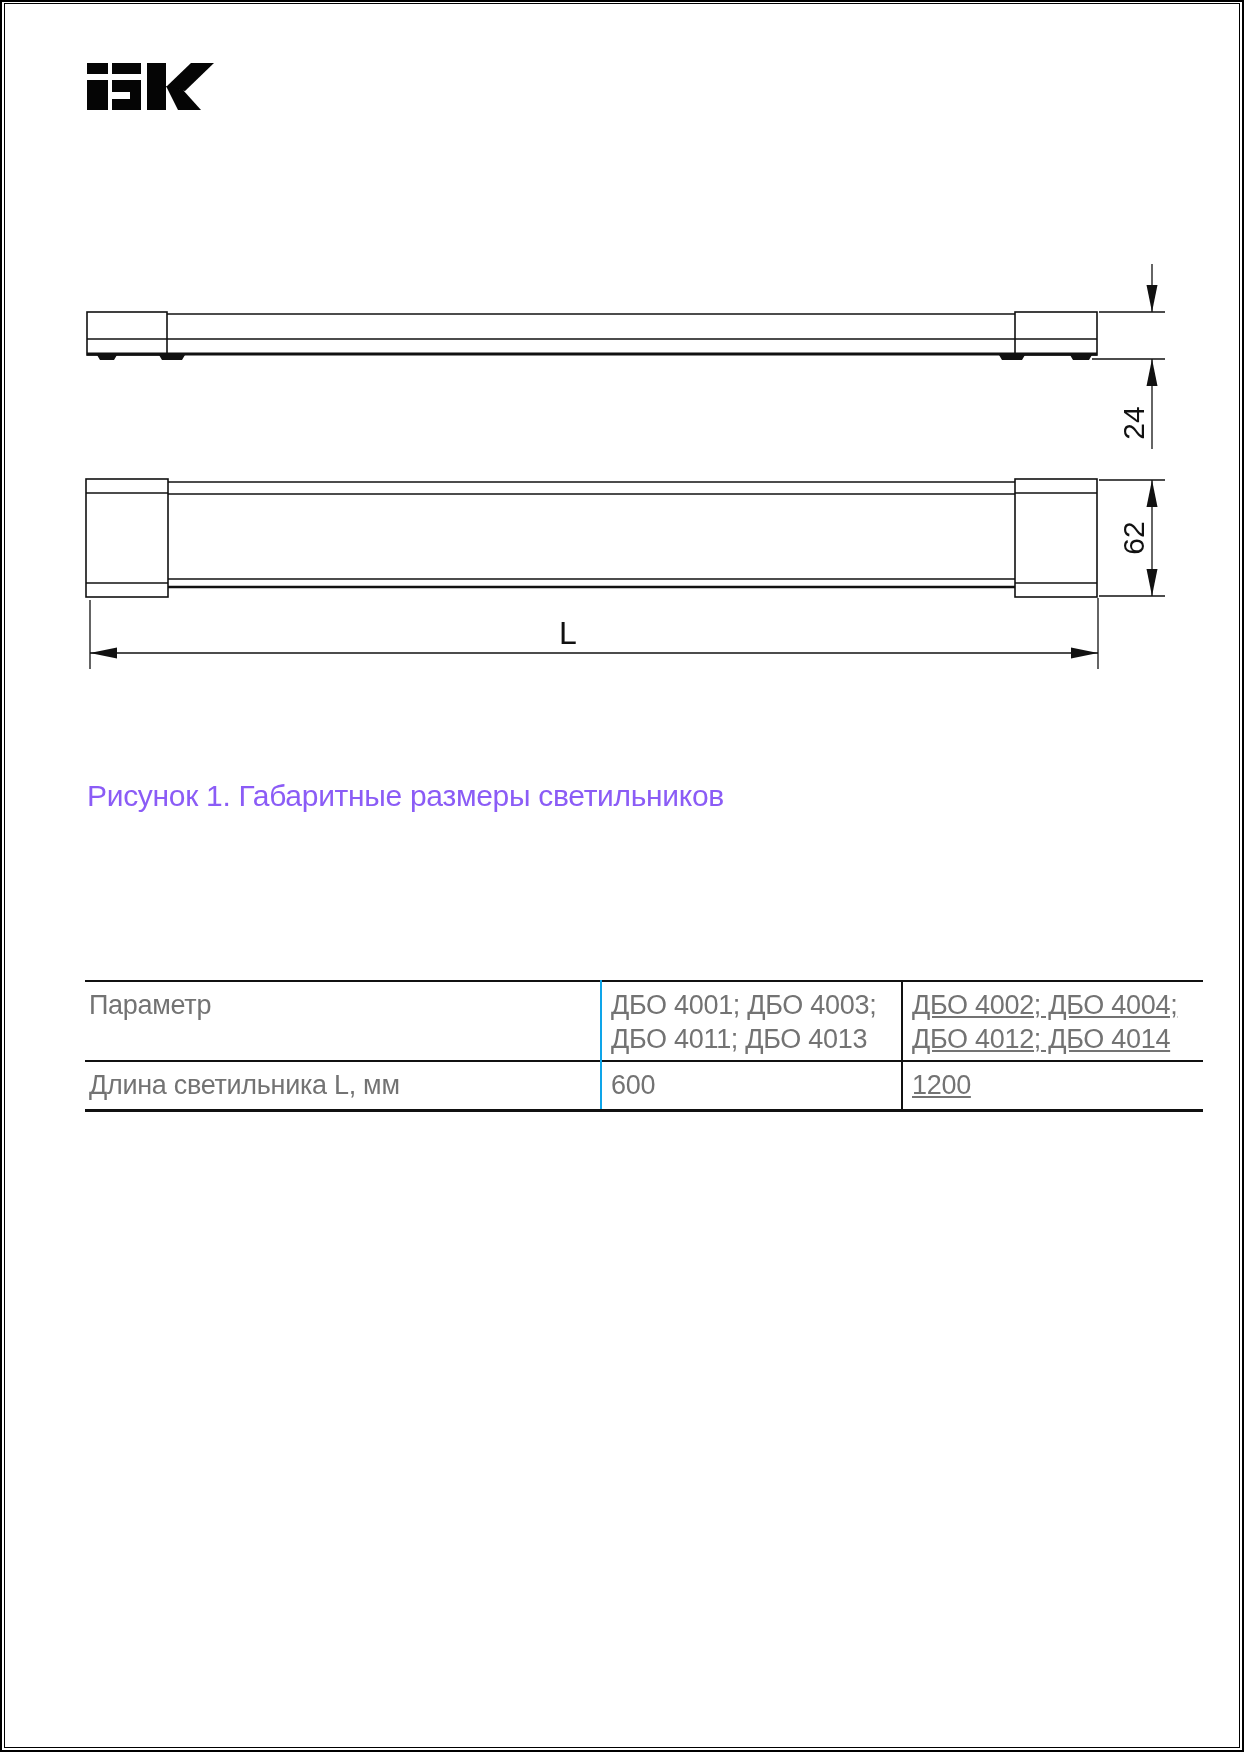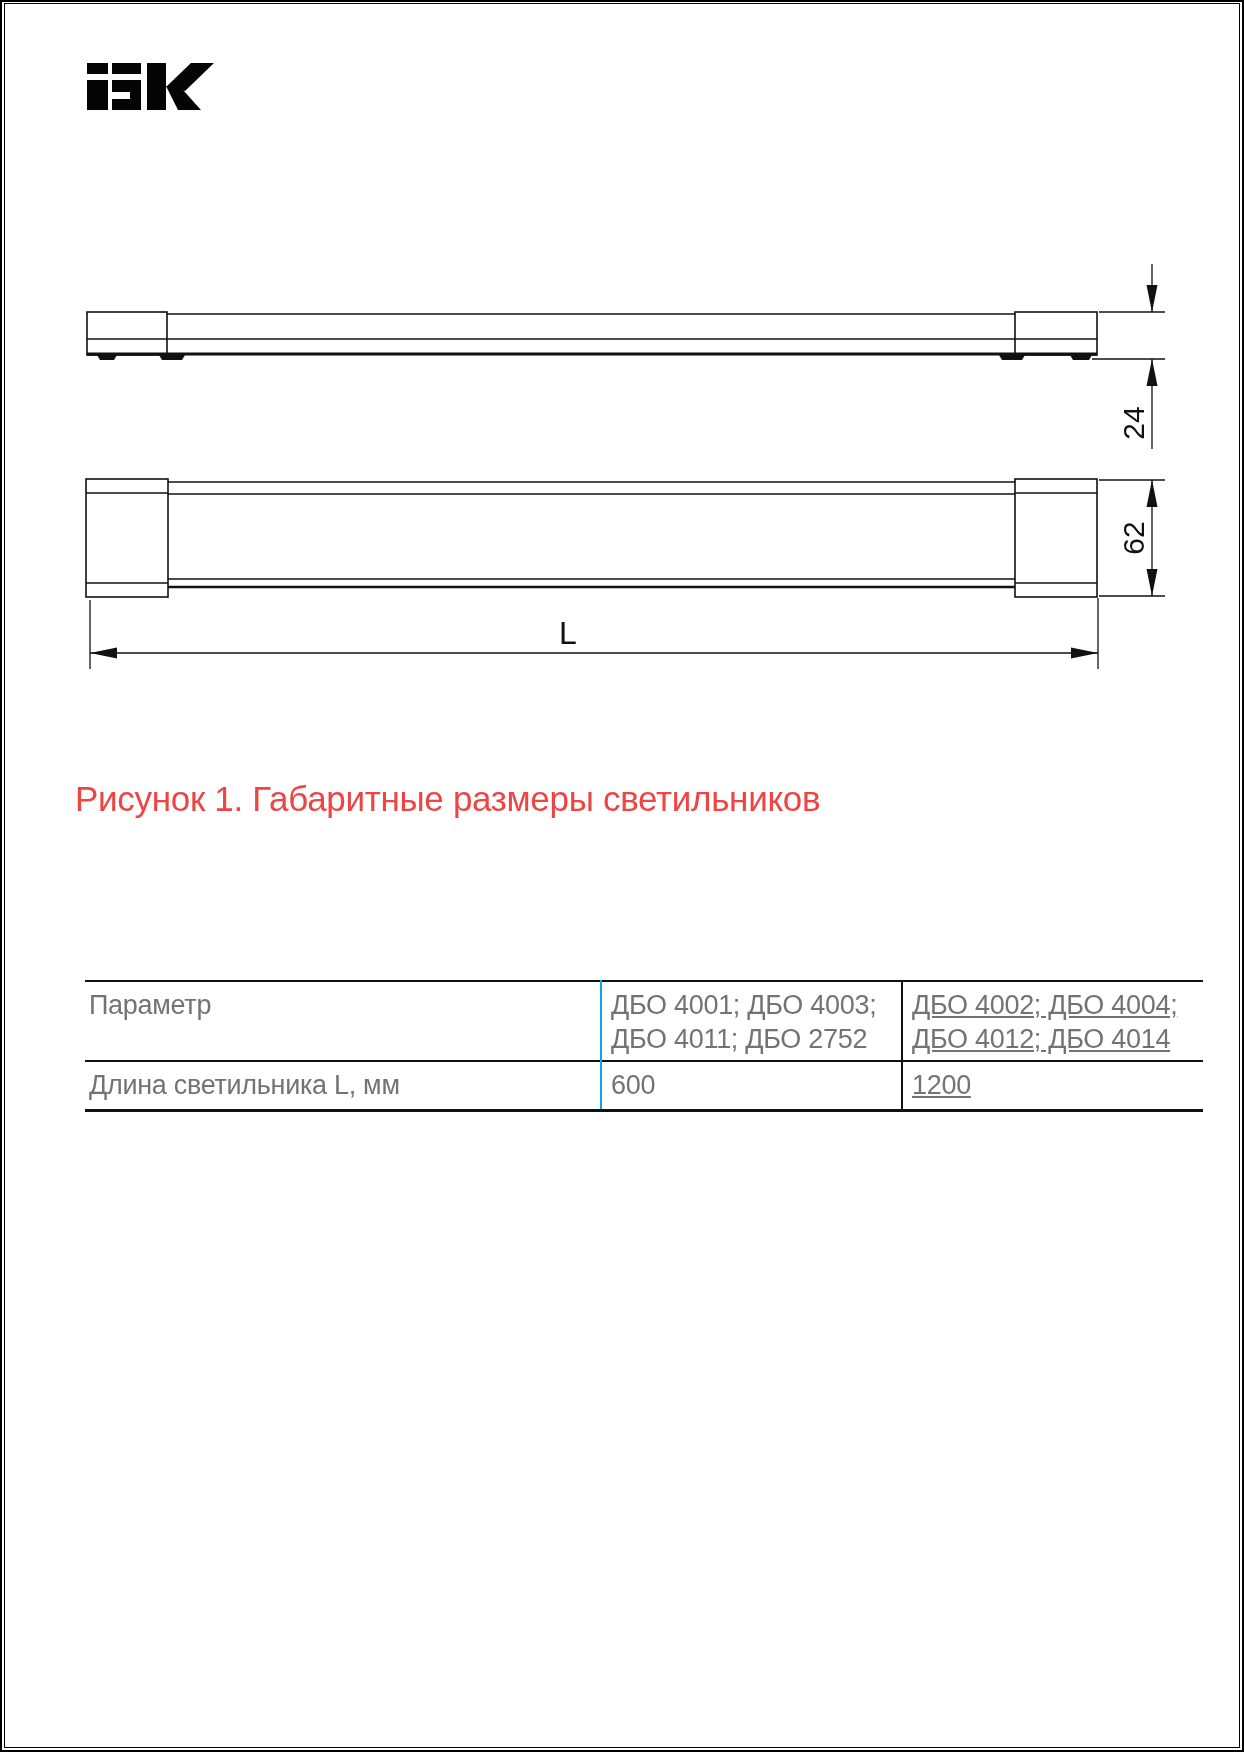--- a/index.html
+++ b/index.html
@@ -11,22 +11,22 @@
     border:2px solid #000;
     margin:0 auto;
     overflow:hidden;
     font-family:"Liberation Sans", sans-serif;
     color:#111;
   }
   .inner-frame{position:absolute;left:2px;top:1px;right:2px;bottom:2px;border:1px solid #000;pointer-events:none;}
   .logo{position:absolute;left:85px;top:58px;width:127px;height:50px;}
   .drawing{position:absolute;left:0;top:0;width:1244px;height:1752px;}
   .caption{
-    position:absolute;left:73px;top:777px;
-    font-size:35px;letter-spacing:-0.3px;color:#ef4444;
+    position:absolute;left:85px;top:777px;
+    font-size:30px;letter-spacing:-0.3px;color:#8b5cf6;
     white-space:nowrap;
   }
   .dim-table{
     position:absolute;left:83px;top:978px;width:1074px;
     border-collapse:collapse;table-layout:fixed;
     font-size:27px;letter-spacing:-0.3px;color:#737373;
   }
   .dim-table td{vertical-align:top;line-height:34px;overflow:hidden;}
   .dim-table tr.hdr{height:80px;}
   .dim-table tr.row{height:49px;}
@@ -116,21 +116,21 @@
   </svg>
 
   <div class="caption">Рисунок 1. Габаритные размеры светильников</div>
 
   <table class="dim-table">
     <tbody>
       <tr class="hdr">
         <td class="c1">Параметр</td>
         <td class="c2">
           <span class="nl">ДБО 4001; ДБО 4003;</span>
-          <span class="nl">ДБО 4011; ДБО 2752</span>
+          <span class="nl">ДБО 4011; ДБО 4013</span>
         </td>
         <td class="c3">
           <span class="nl">ДБО 4002; ДБО 4004;</span>
           <span class="nl">ДБО 4012; ДБО 4014</span>
         </td>
       </tr>
       <tr class="row">
         <td class="c1">Длина светильника L, мм</td>
         <td class="c2">600</td>
         <td class="c3">1200</td>

